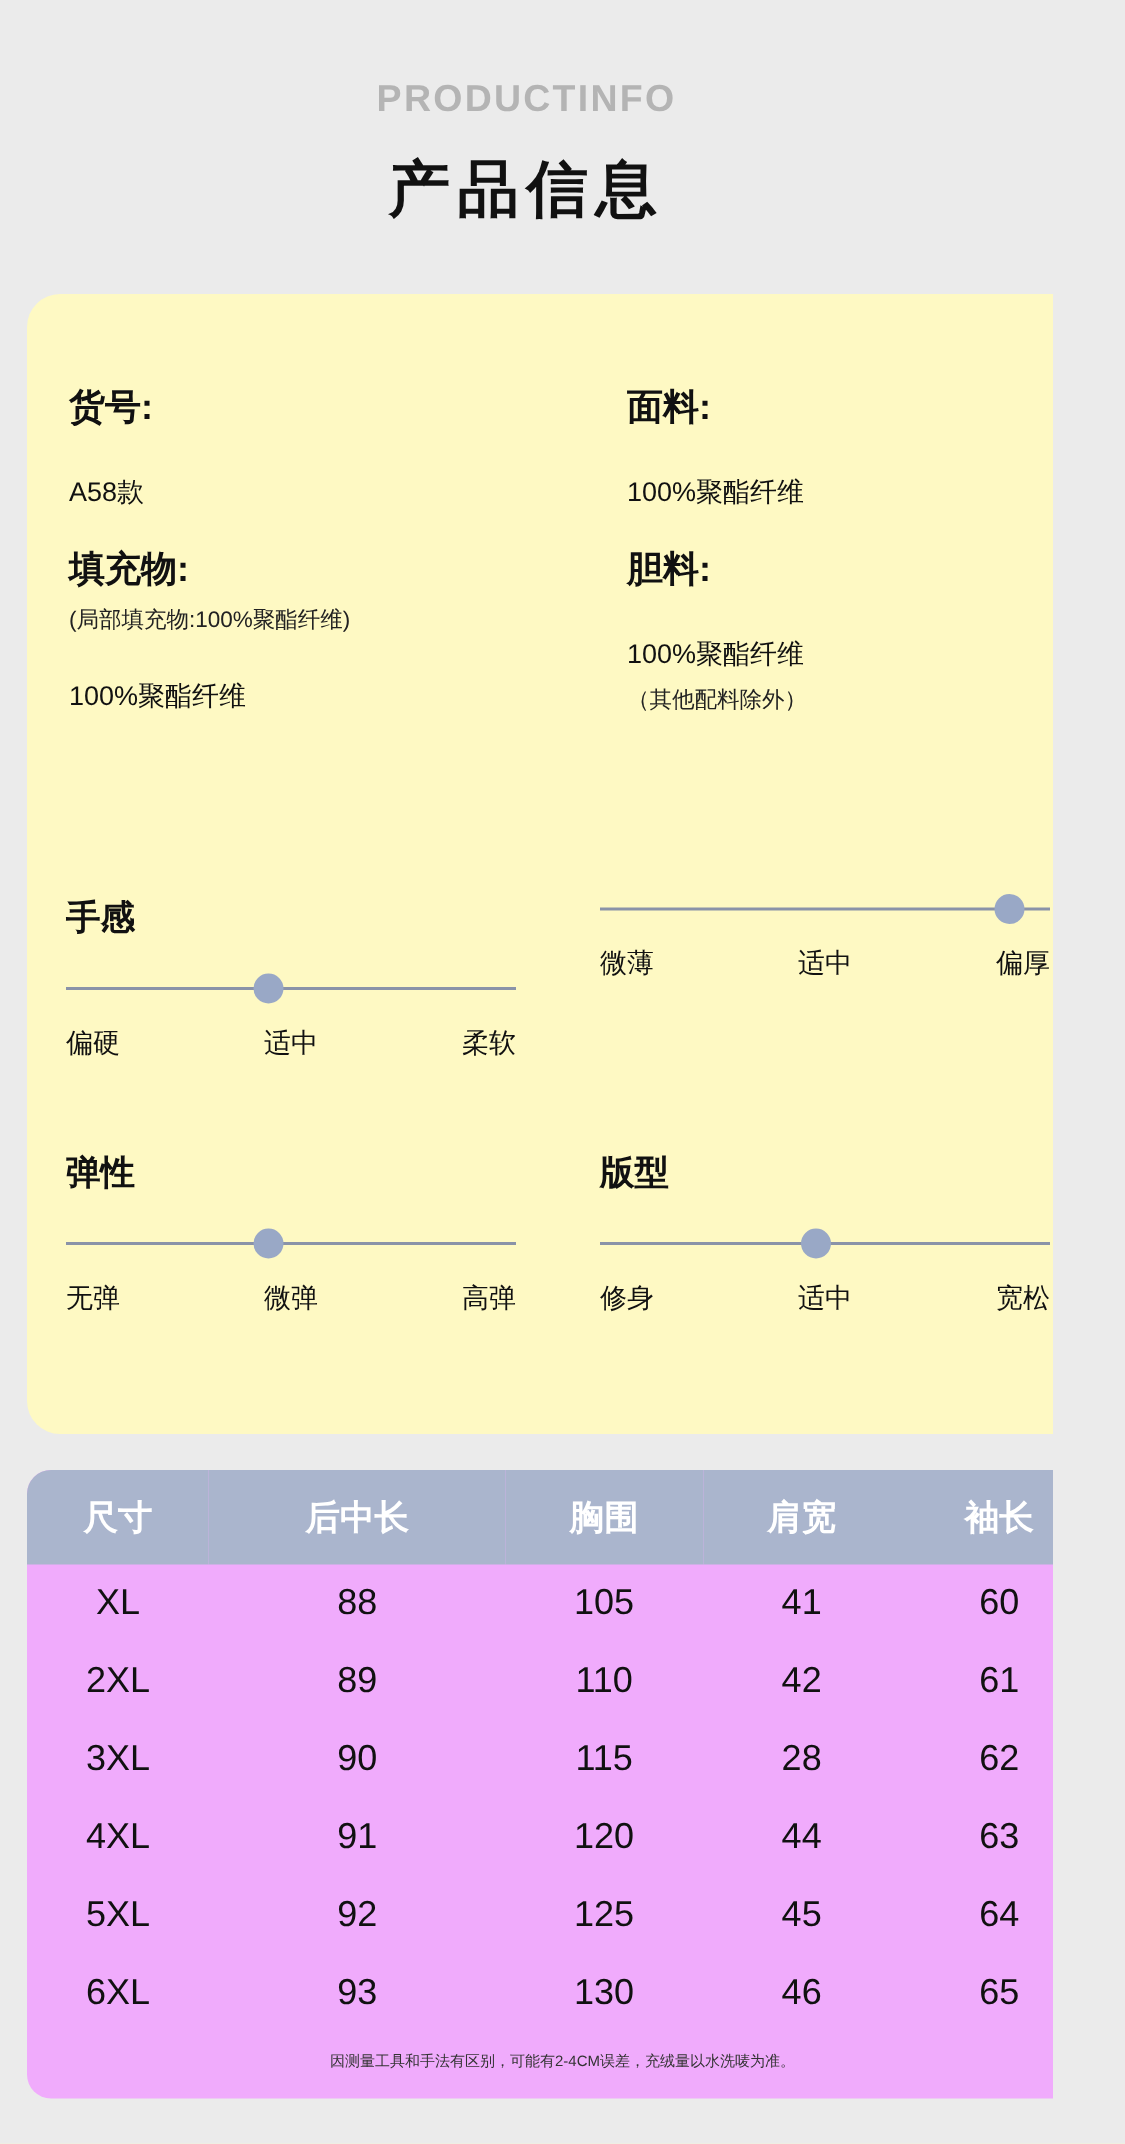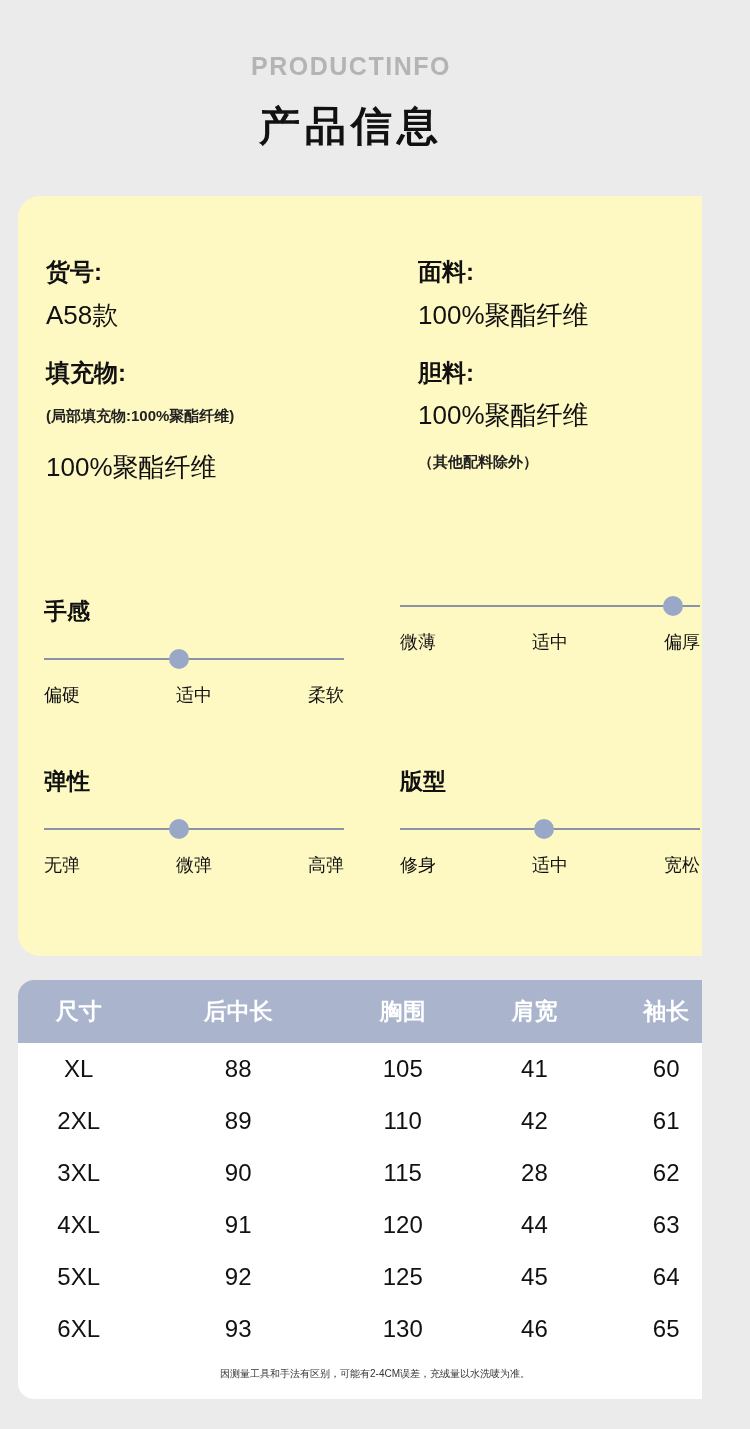--- a/index.html
+++ b/index.html
@@ -55,31 +55,30 @@
   .spec-col {
     position: absolute;
   }
   .spec-label {
     font-size: 24px;
     font-weight: bold;
     color: #111;
     line-height: 1.2;
   }
   .spec-value {
-    font-size: 26px;
+    font-size: 18px;
     color: #111;
     line-height: 1.3;
-    margin-top: 12px;
+    margin-top: 30px;
   }
   .spec-sub {
     font-size: 15px;
     color: #222;
     line-height: 1.2;
-    margin-top: 20px;
-    font-weight: bold;
+    margin-top: 10px;
   }
 
   .col-left  { left: 28px;  top: 62px;  width: 340px; }
   .col-right { left: 400px; top: 62px;  width: 300px; }
 
   .spec-block { margin-bottom: 26px; }
 
   
   .sliders {
     position: absolute;
@@ -134,21 +133,21 @@
   .ticks span:nth-child(1) { text-align: left; }
   .ticks span:nth-child(2) { text-align: center; }
   .ticks span:nth-child(3) { text-align: right; }
 
   
   .table-card {
     position: absolute;
     left: 18px;
     top: 980px;
     width: 714px;
-    background: #ffffff;
+    background: #f0abfc;
     border-radius: 16px;
     overflow: hidden;
   }
   table.size-table {
     width: 100%;
     border-collapse: collapse;
   }
   table.size-table thead th {
     background: #aab5cd;
     color: #fff;

